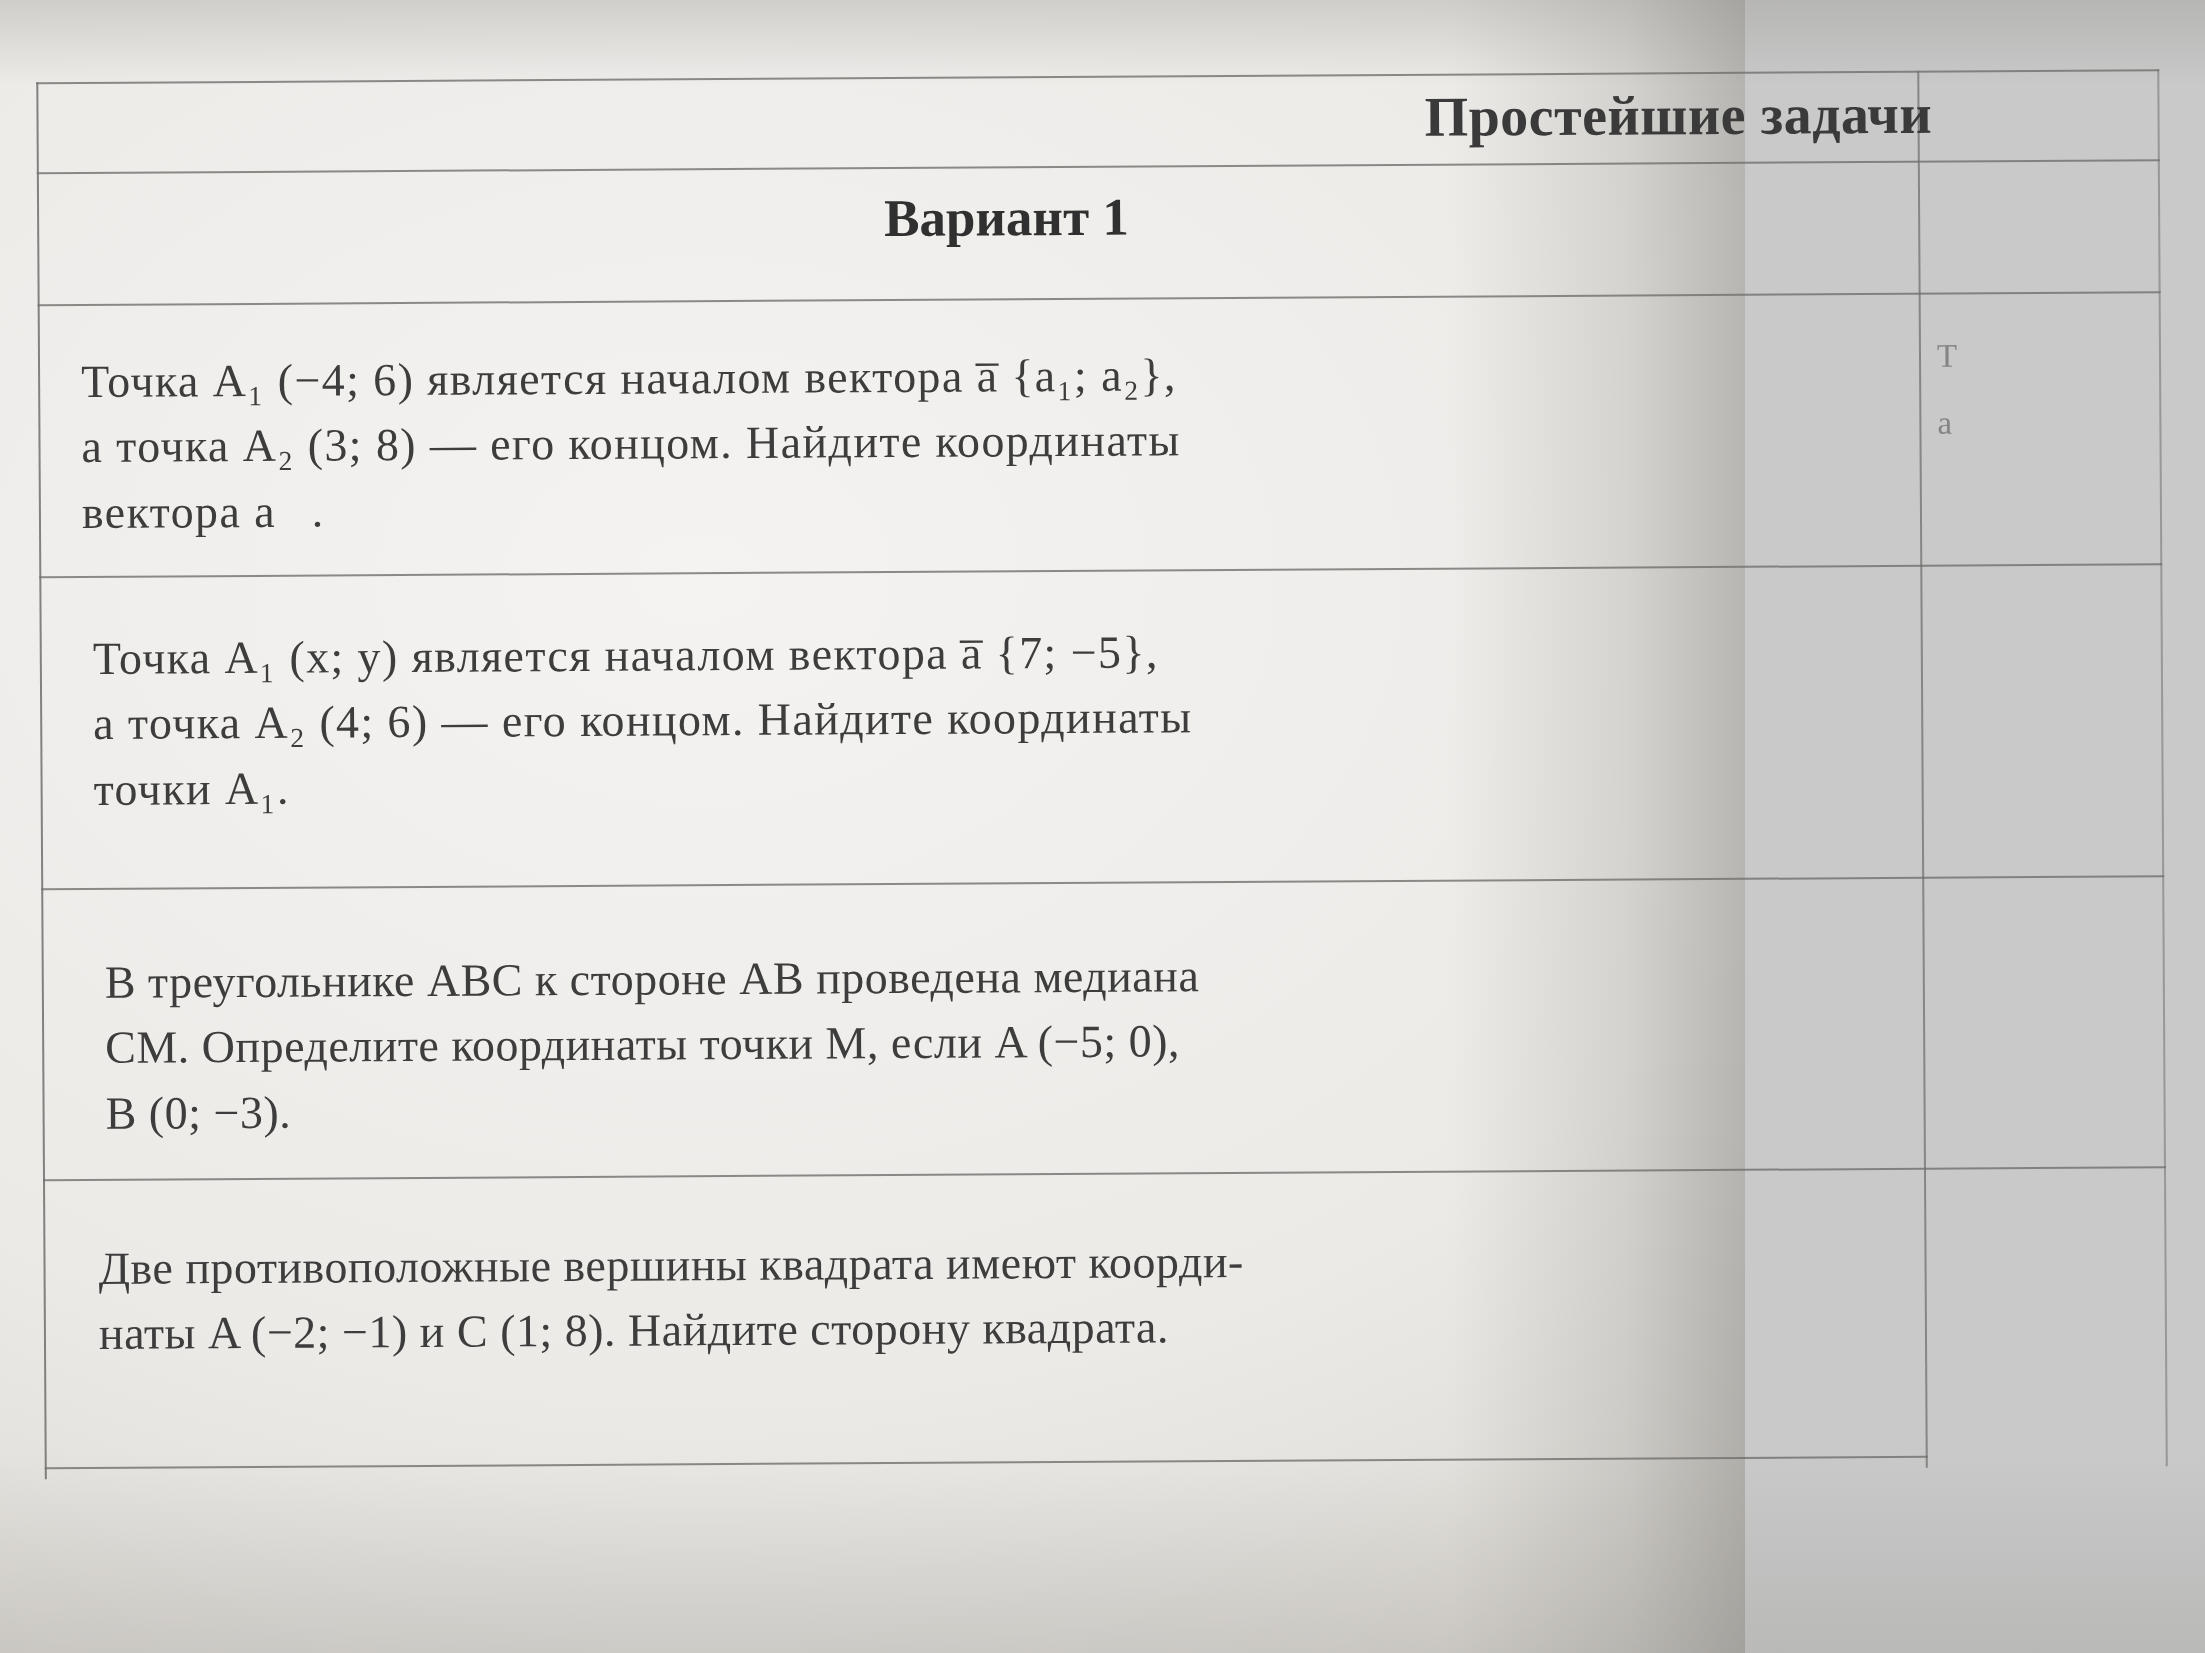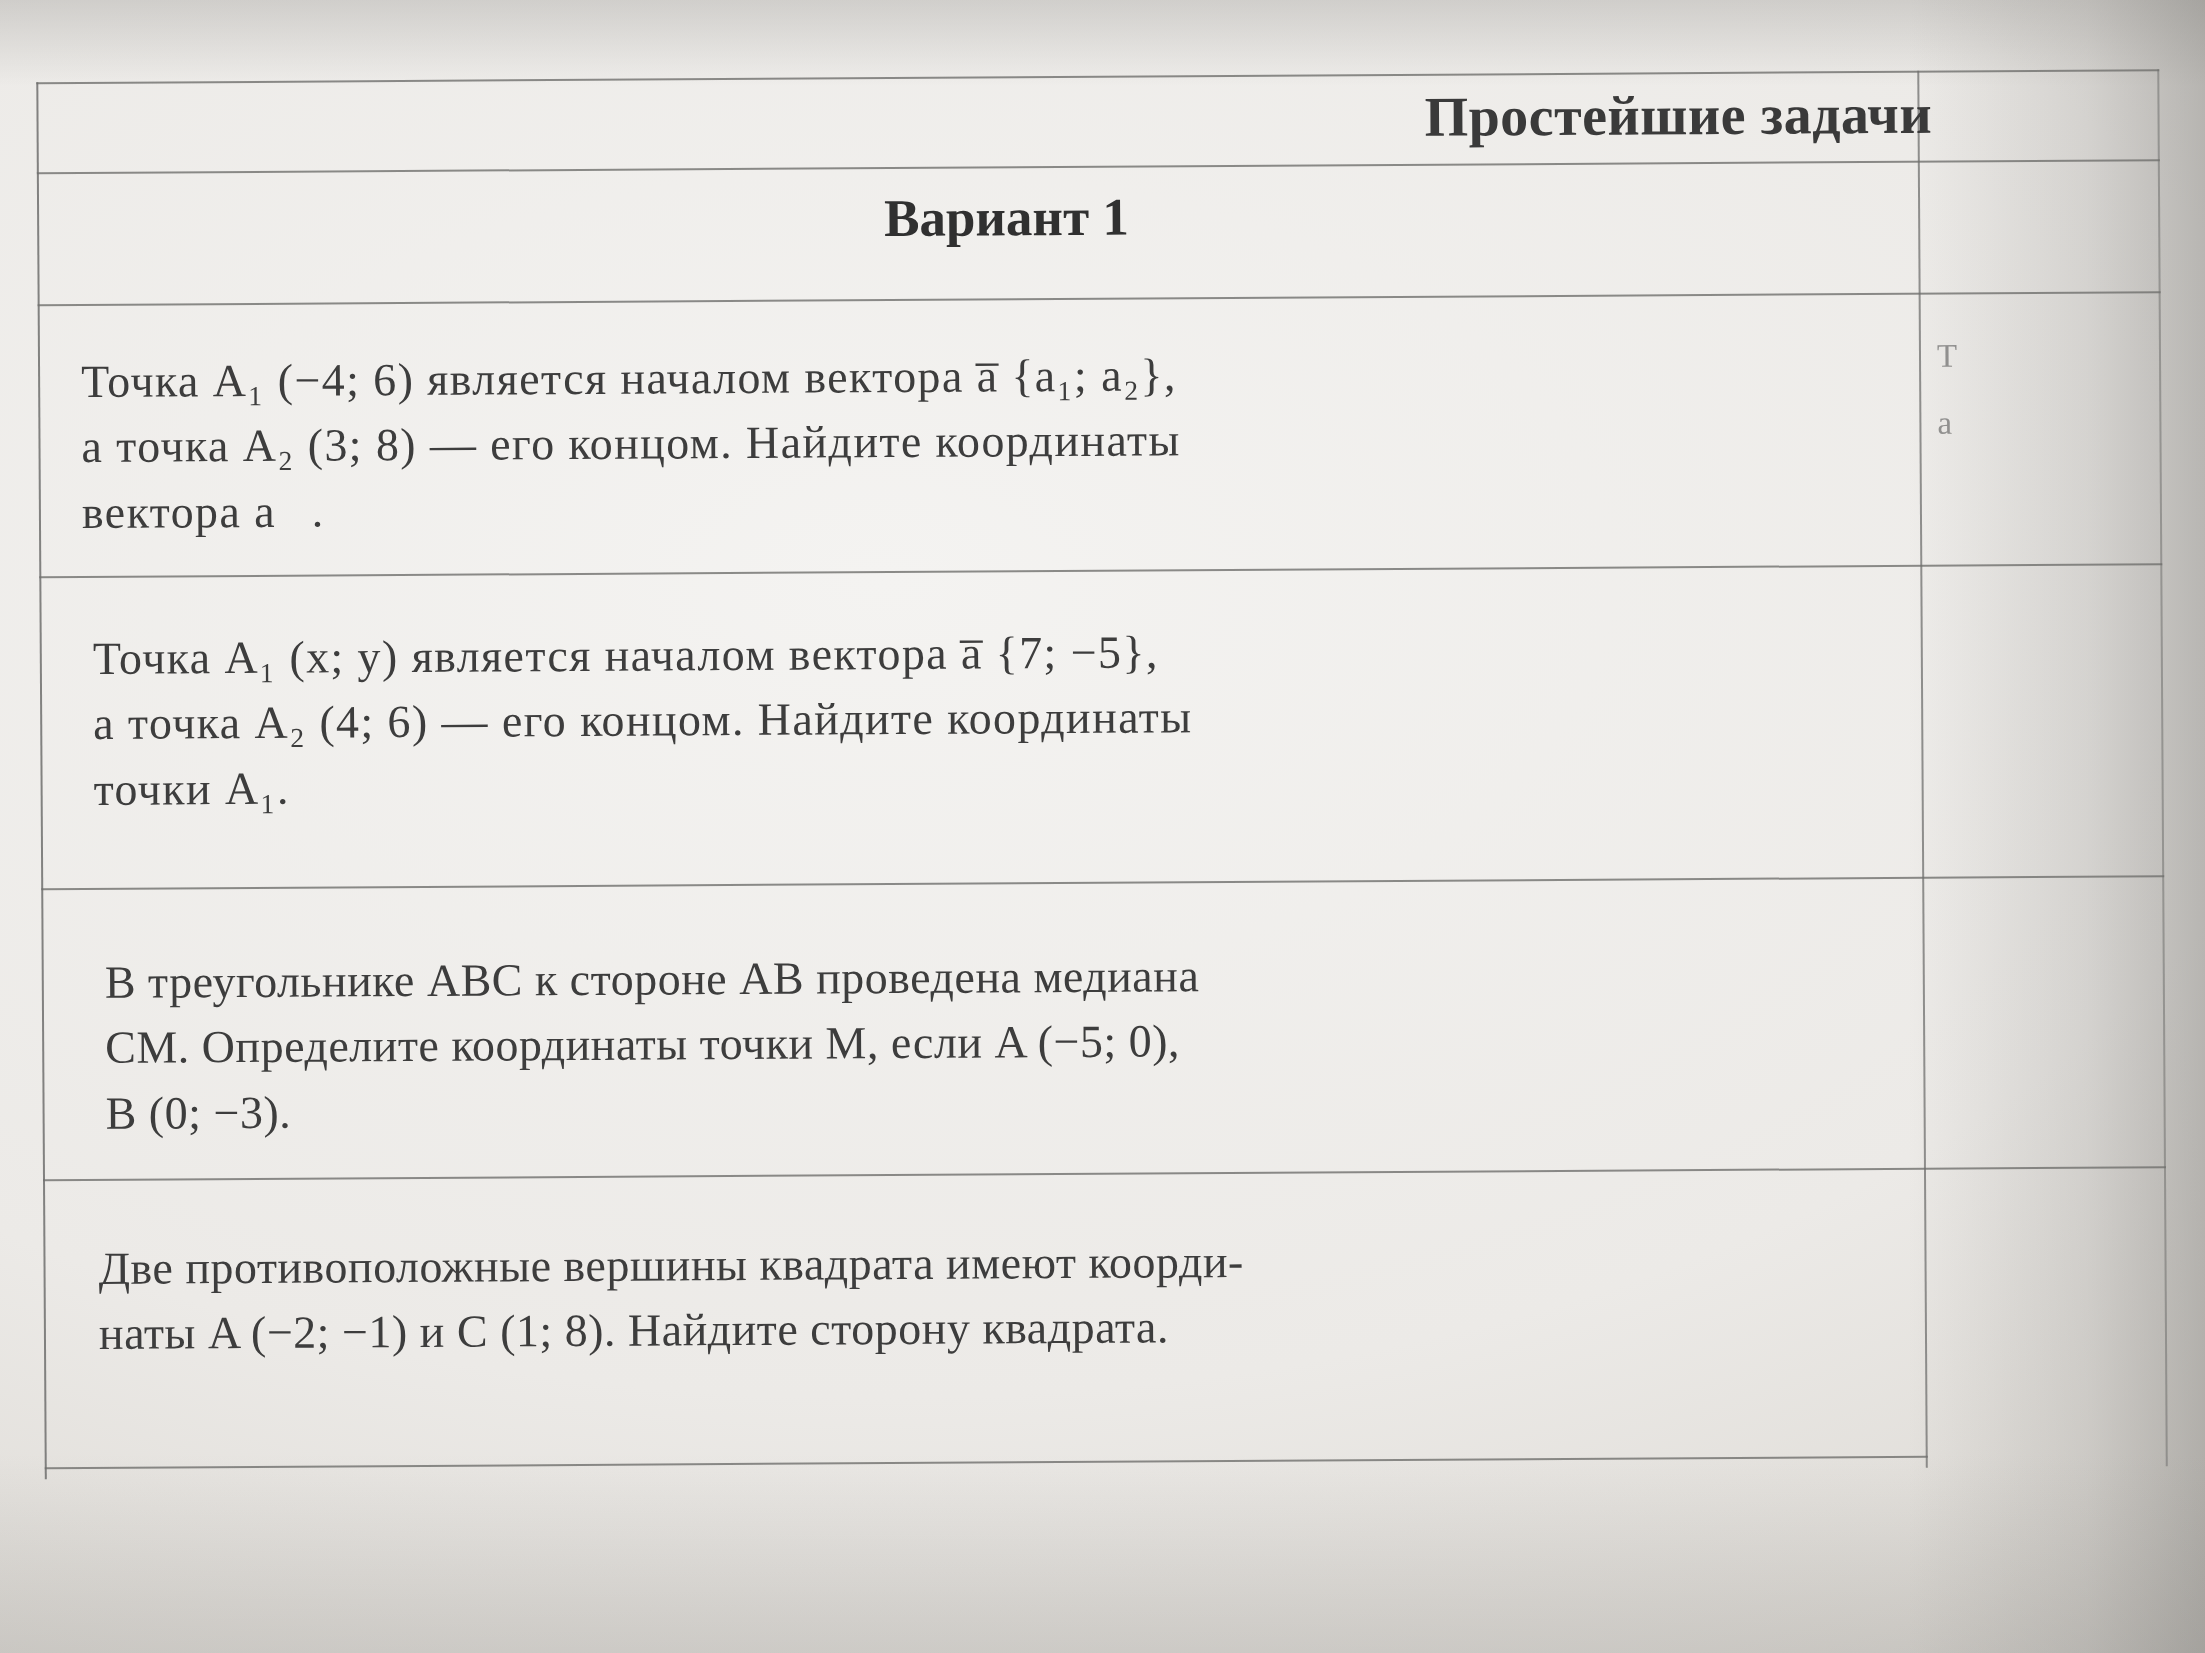--- a/index.html
+++ b/index.html
@@ -12,21 +12,21 @@
     height: 1654px;
     overflow: hidden;
     font-family: "Liberation Serif", serif;
   }
 
   
   .page {
     position: absolute;
     left: 0;
     top: 0;
-    width: 2205px;
+    width: 1745px;
     height: 1654px;
     background:
       radial-gradient(ellipse 120% 90% at 40% 35%, #f4f3f1 0%, #eceae7 55%, #dedbd6 80%, #cdcac5 100%);
   }
 
   
   .edge-shade {
     position: absolute;
     right: 0;
     top: 0;

